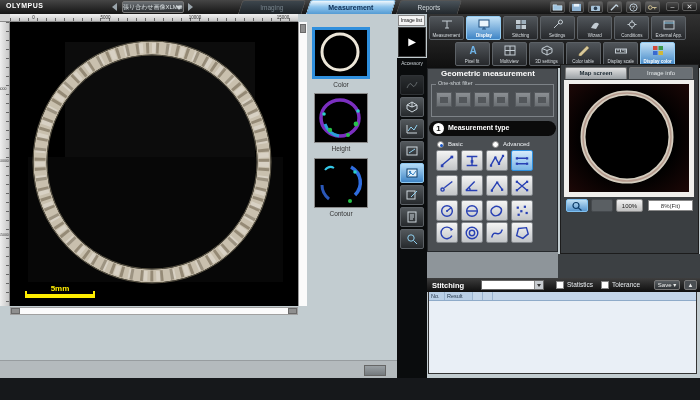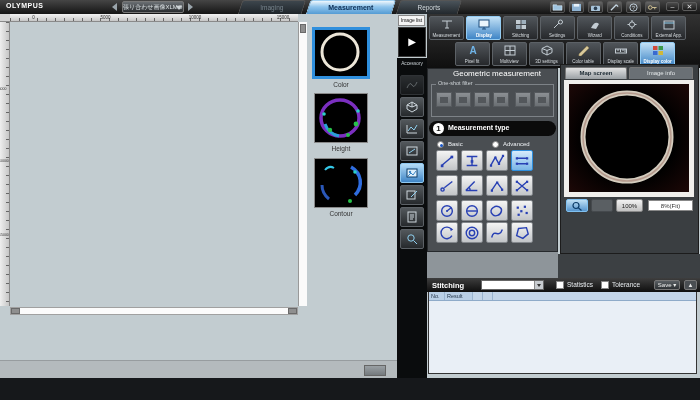--- a/index.html
+++ b/index.html
@@ -59,21 +59,21 @@
   #imagelist{left:398px;top:15px;width:27px;height:11px;background:#f4f4f4;border:1px solid #888;color:#111;font-size:5px;text-align:center;line-height:9px;}
   #playpanel{left:398px;top:27px;width:28px;height:30px;background:#000;border:1px solid #3a3a3a;color:#fff;font-size:10px;text-align:center;line-height:28px;}
   #ribbon{left:427px;top:14px;width:273px;height:54px;background:linear-gradient(#323232,#0f0f0f);}
   .ribbtn{width:35px;height:24px;background:linear-gradient(#50555a,#26282b);border:1px solid #5c6166;border-radius:2px;display:flex;flex-direction:column;align-items:center;justify-content:space-between;padding:2px 0 1px;}
   .ribbtn .lbl{font-size:5px;color:#d9dee2;white-space:nowrap;transform:scale(.9);}
   .ribbtn.act{background:linear-gradient(#c2e1f6,#3f85c6);border-color:#93cbf2;}
   .ribbtn.act .lbl{color:#fff;font-weight:bold;}
   .ribbtn svg{width:14px;height:11px;}
   
   #geopanel{left:427px;top:68px;width:131px;height:184px;background:#4a4e52;border:1px solid #26292c;}
-  #geotitle{left:453px;top:69px;color:#fff;font-size:8px;font-weight:normal;}
+  #geotitle{left:441px;top:69px;color:#fff;font-size:8px;font-weight:bold;}
   #oneshot{left:431px;top:84px;width:123px;height:33px;border:1px solid #7d8287;}
   #oneshotlbl{left:436px;top:80px;background:#4a4e52;padding:0 2px;color:#cfd4d8;font-size:5.5px;}
   .osicon{top:92px;width:16px;height:15px;background:linear-gradient(#93979b,#6e7377);border:1px solid #585c60;opacity:.9;}
   .osicon i{display:block;margin:4px auto;width:8px;height:6px;background:#55595d;}
   #steph{left:429px;top:121px;width:127px;height:15px;background:#0b0b0b;border-radius:8px;}
   #stepnum{left:433px;top:123px;width:11px;height:11px;background:#fff;border-radius:50%;color:#111;font-size:8px;font-weight:bold;text-align:center;line-height:11px;}
   #steptitle{left:448px;top:124px;color:#fff;font-size:7px;font-weight:bold;}
   .radio{width:7px;height:7px;border-radius:50%;background:#fff;border:1px solid #888;}
   .radio.on:after{content:"";display:block;margin:1.5px;width:3px;height:3px;border-radius:50%;background:#1a56c4;}
   .radlbl{font-size:6px;color:#eef1f4;}
@@ -180,20 +180,35 @@
     <span class="num" style="left:178px">10000</span>
     <span class="num" style="left:266px">15000</span>
   </div>
   <div id="ruler-left" class="abs">
     <div class="ticks"></div>
     <span class="num" style="top:64px">5000</span>
     <span class="num" style="top:136px">10000</span>
     <span class="num" style="top:210px">15000</span>
   </div>
 
+  <div id="canvas" class="abs">
+    <div class="tile" style="left:55px;top:20px;width:190px;height:115px;background:#0c0c0c"></div>
+    <div class="tile" style="left:18px;top:135px;width:255px;height:125px;background:#070707"></div>
+    <svg class="abs" style="left:0;top:0" width="288" height="284" viewBox="0 0 288 284">
+      <ellipse cx="142" cy="140" rx="112" ry="114" fill="none" stroke="#c9c0ae" stroke-width="13"></ellipse>
+      <ellipse cx="142" cy="140" rx="112" ry="114" fill="none" stroke="rgba(255,255,255,.28)" stroke-width="10" stroke-dasharray="5 9"></ellipse>
+      <ellipse cx="142" cy="140" rx="112" ry="114" fill="none" stroke="rgba(86,74,52,.45)" stroke-width="11" stroke-dasharray="3 7" stroke-dashoffset="4"></ellipse>
+      <ellipse cx="142" cy="140" rx="119" ry="121" fill="none" stroke="#5e5848" stroke-width="1"></ellipse>
+      <ellipse cx="142" cy="140" rx="105" ry="107" fill="none" stroke="#5e5848" stroke-width="1"></ellipse>
+    </svg>
+    <div id="scalebar" class="abs">
+      <span>5mm</span>
+      <div class="bar"></div>
+    </div>
+  </div>
   <div id="vscroll" class="abs">
       <div class="handle"></div>
     </div>
   <div id="hscroll" class="abs">
       <div class="handle h1"></div>
       <div class="handle h2"></div>
     </div>
 
   <div class="abs thumb sel" style="left:312px;top:27px;width:58px;height:52px">
     <svg width="52" height="46" viewBox="0 0 52 46">

